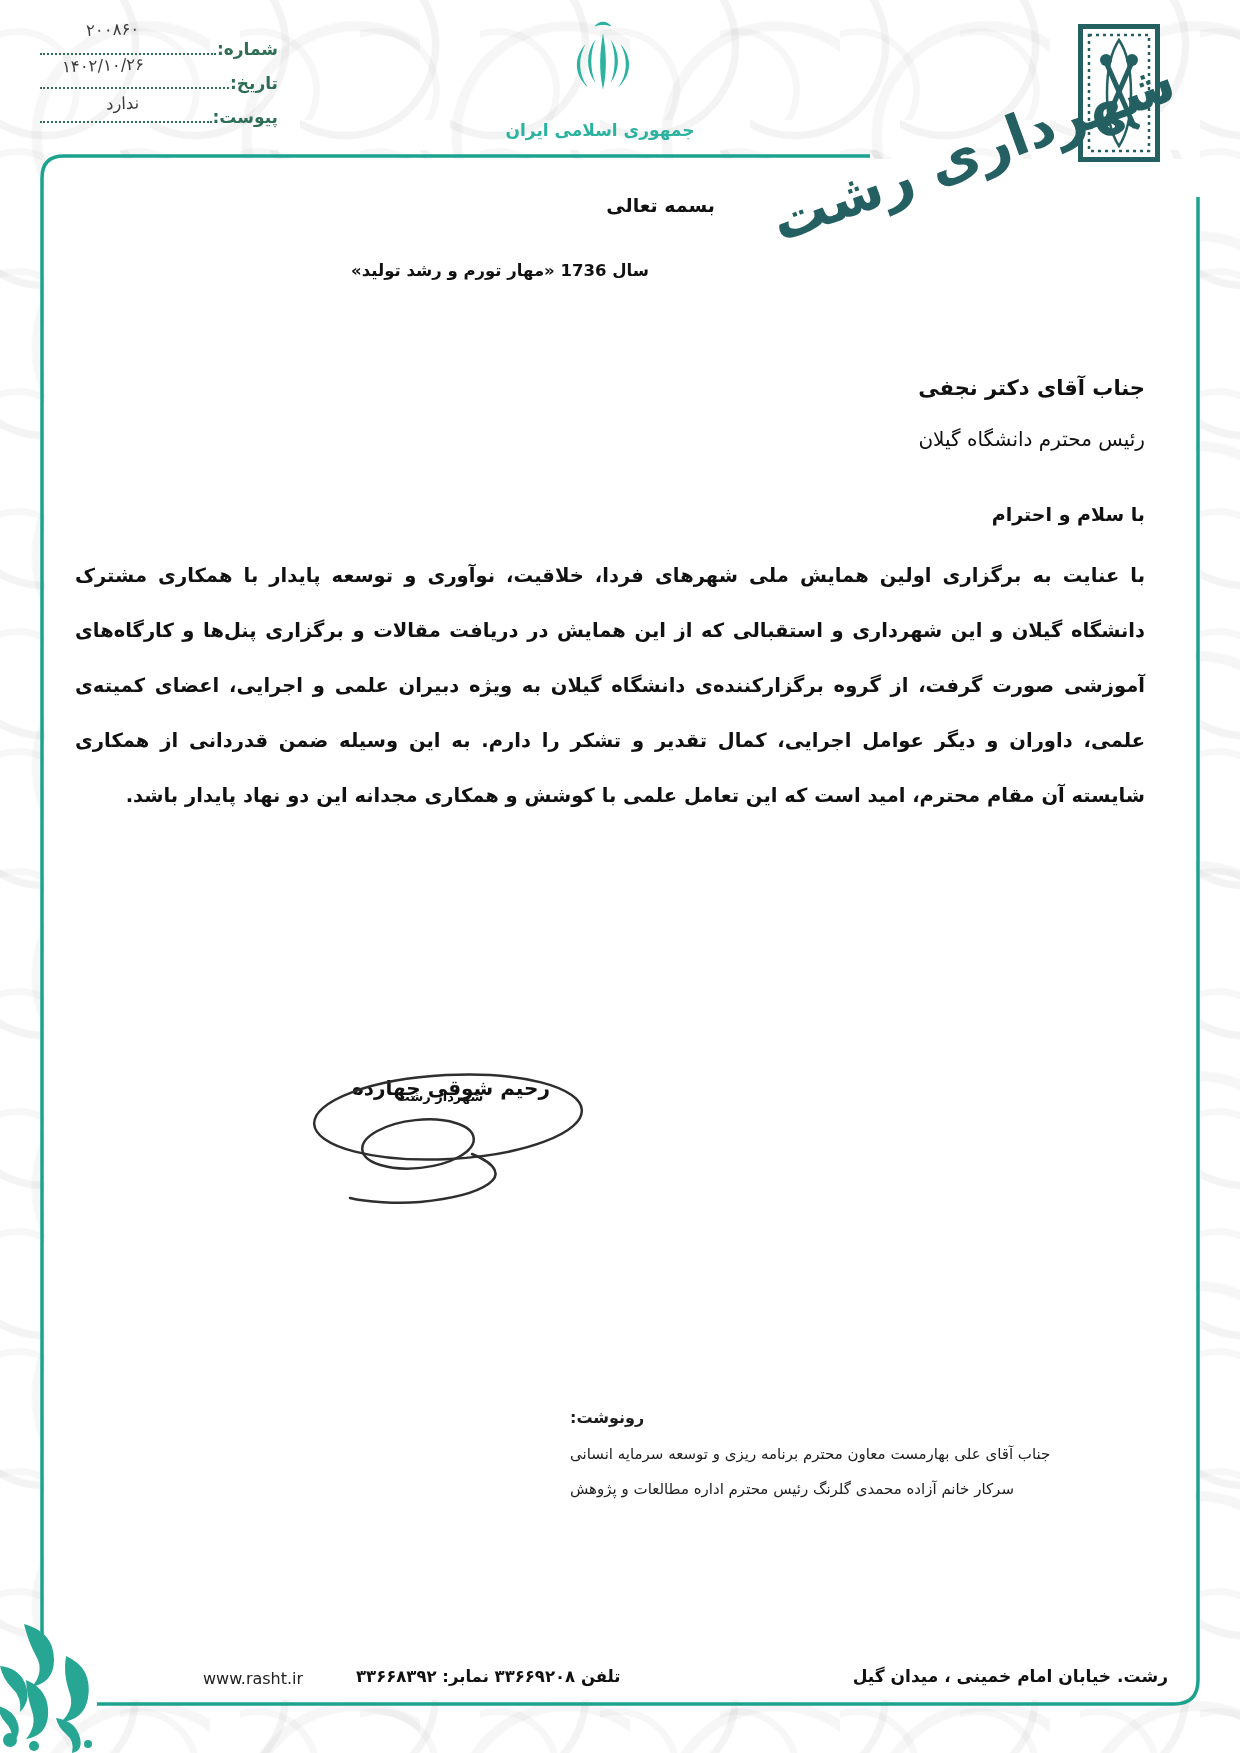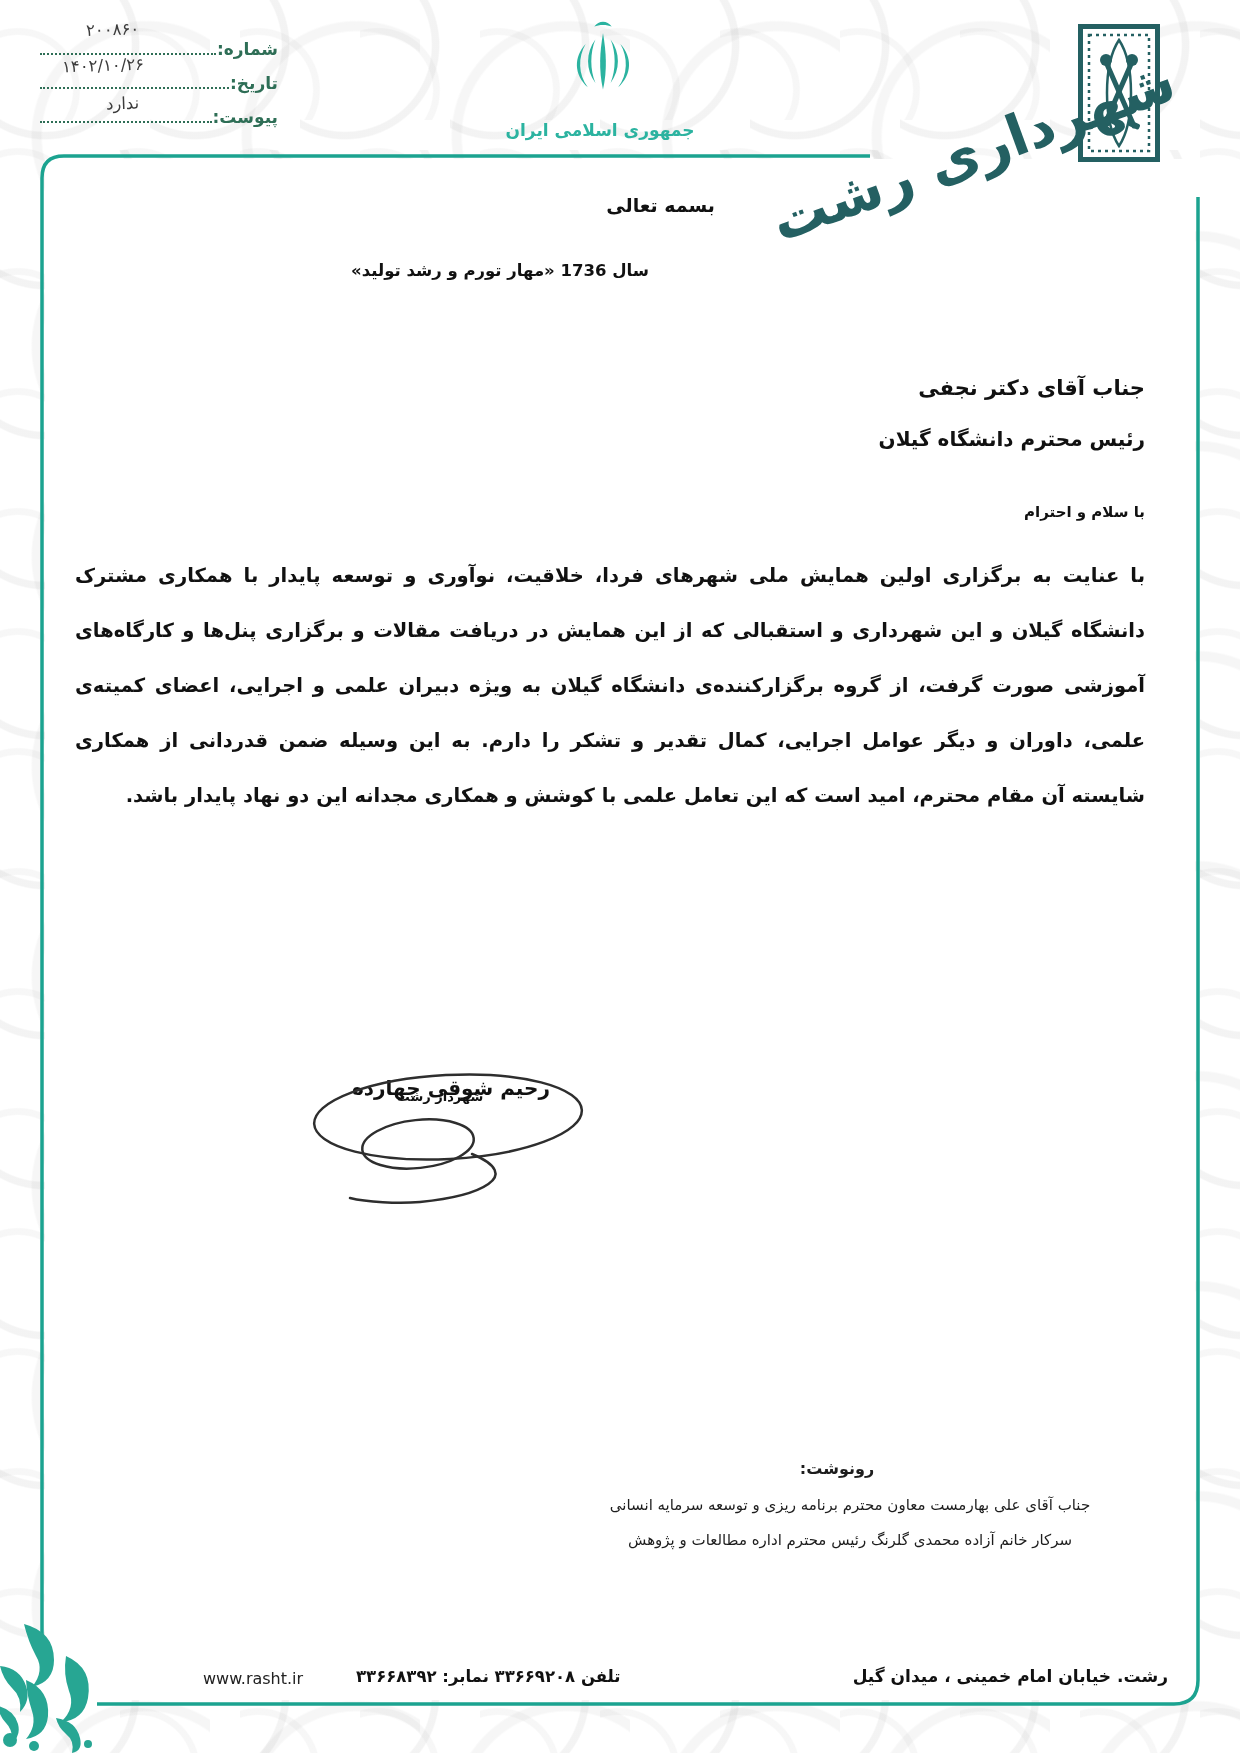--- a/index.html
+++ b/index.html
@@ -27,30 +27,30 @@
   .ref-value{position:absolute;direction:rtl;color:#3c3c3c;font-size:16.5px;white-space:nowrap;transform:rotate(-2deg);}
   
   #emblem-caption{left:450px;top:96px;width:300px;text-align:center;color:#2bb3a0;font-weight:bold;font-size:17px;direction:rtl;margin-top:24px;}
   
   #calligraphy{left:765px;top:118px;width:420px;text-align:center;color:#246062;font-weight:bold;
     font-size:56px;direction:rtl;transform:rotate(-20deg);letter-spacing:2px;white-space:nowrap;}
   
   #basmala{left:515px;top:194px;width:200px;text-align:right;font-weight:bold;font-size:19px;color:#111;direction:rtl;}
   #year-slogan{left:345px;top:261px;width:310px;text-align:center;font-weight:bold;font-size:16.5px;color:#111;direction:rtl;white-space:nowrap;}
   #recipient-name{right:95px;top:376px;font-weight:bold;font-size:21px;color:#111;direction:rtl;}
-  #recipient-title{right:95px;top:427px;font-weight:bold;font-size:20px;color:#111;direction:rtl;}
-  #salutation{right:95px;top:503px;font-weight:bold;font-size:15px;color:#111;direction:rtl;}
+  #recipient-title{right:95px;top:427px;font-weight:normal;font-size:20px;color:#111;direction:rtl;}
+  #salutation{right:95px;top:503px;font-weight:bold;font-size:19px;color:#111;direction:rtl;}
   #body-par{left:75px;right:95px;top:548px;direction:rtl;text-align:justify;
     font-weight:bold;font-size:19.5px;line-height:55px;color:#111;margin:0;}
   
   #sig-name{left:341px;top:1076px;width:220px;text-align:center;font-weight:bold;font-size:20px;color:#111;direction:rtl;}
   #sig-title{left:340px;top:1089px;width:200px;text-align:center;font-weight:bold;font-size:13px;color:#111;direction:rtl;z-index:3;}
   #sig-svg{left:310px;top:1072px;z-index:2;}
   
-  #cc-block{right:110px;top:1459px;width:560px;direction:rtl;text-align:center;color:#1d1d1d;}
+  #cc-block{right:110px;top:1408px;width:560px;direction:rtl;text-align:left;color:#1d1d1d;}
   #cc-heading{font-weight:bold;font-size:16px;margin:0 0 10px 0;}
   .cc-item{font-size:15px;line-height:35px;white-space:nowrap;}
   
   #footer-address{right:72px;top:1666px;font-weight:bold;font-size:17px;color:#111;direction:rtl;white-space:nowrap;margin-left:16px;}
   #footer-phone{left:356px;top:1667px;font-weight:bold;font-size:16.5px;color:#111;direction:rtl;white-space:nowrap;}
   #footer-web{left:203px;top:1669px;font-size:16px;color:#222;}
   svg{display:block;}
 </style>
 </head>
 <body>

